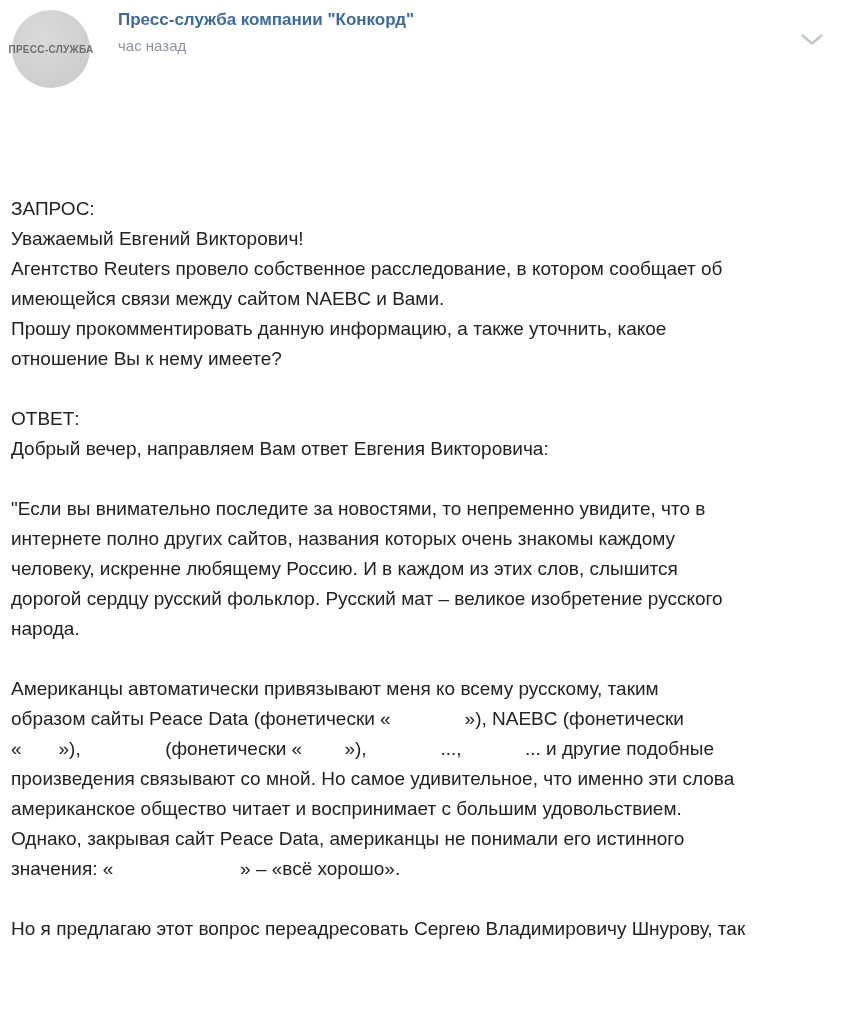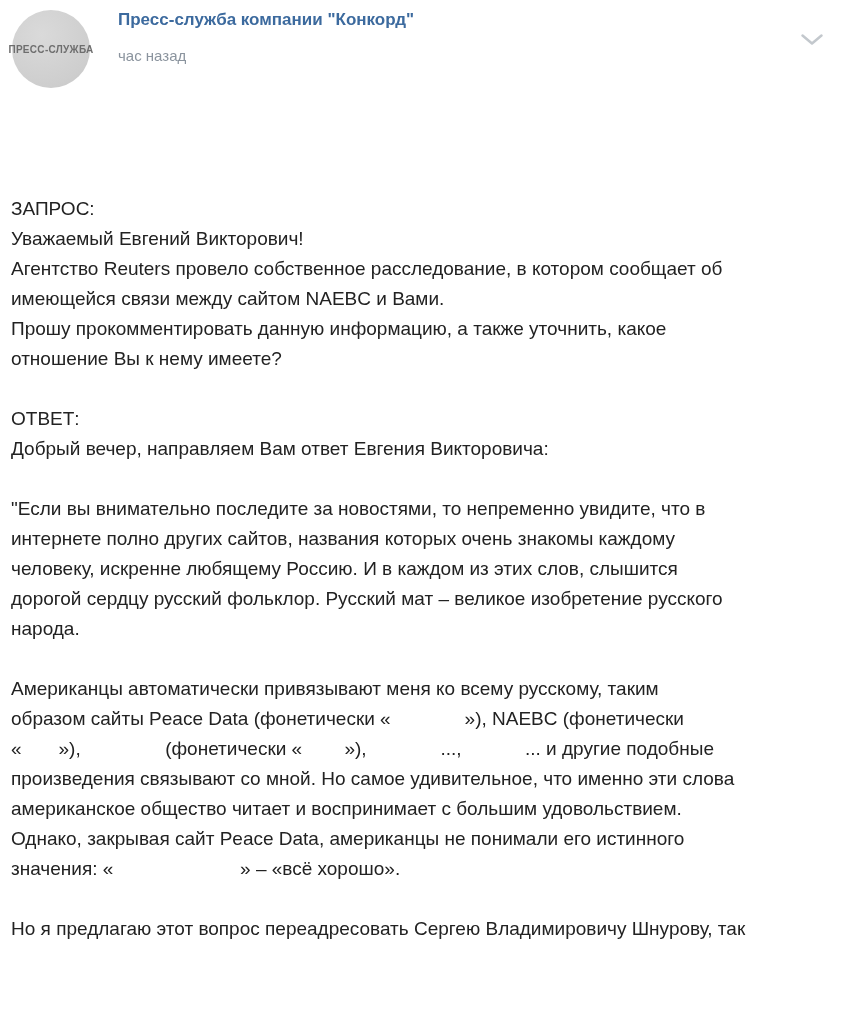--- a/index.html
+++ b/index.html
@@ -15,21 +15,21 @@
   html,body{margin:0;padding:0;background:#ffffff;}
   body{font-family:"Liberation Sans",sans-serif;width:850px;}
   .post{width:850px;min-height:1010px;background:#fff;position:relative;}
   .post-header{display:flex;align-items:flex-start;padding:10px 12px 6px 12px;position:relative;}
   .avatar{width:78px;height:78px;border-radius:50%;flex:0 0 auto;
     background:radial-gradient(circle at 38% 32%, #dadada 0%, #cecece 70%, #c6c6c6 100%);
     display:flex;align-items:center;justify-content:center;cursor:pointer;}
   .avatar-text{font-size:10px;font-weight:bold;color:var(--avatar-text);letter-spacing:.3px;white-space:nowrap;}
   .header-meta{margin-left:28px;display:flex;flex-direction:column;}
   .author-name{color:var(--name-color);font-weight:bold;font-size:17px;text-decoration:none;cursor:pointer;line-height:20px;}
-  .timestamp{color:var(--time-color);font-size:15px;margin-top:17px;cursor:pointer;}
+  .timestamp{color:var(--time-color);font-size:15px;margin-top:7px;cursor:pointer;}
   .menu-btn{position:absolute;right:22px;top:28px;padding:4px;cursor:pointer;}
   .post-body{padding:10px 11px 24px 11px;font-size:19px;line-height:30px;color:var(--text-color);white-space:pre-wrap;}
   .line{min-height:30px;}
   .inline-link{color:var(--link-color);text-decoration:none;cursor:pointer;}
 </style>
 </head>
 <body>
 
 <div class="post">
 

